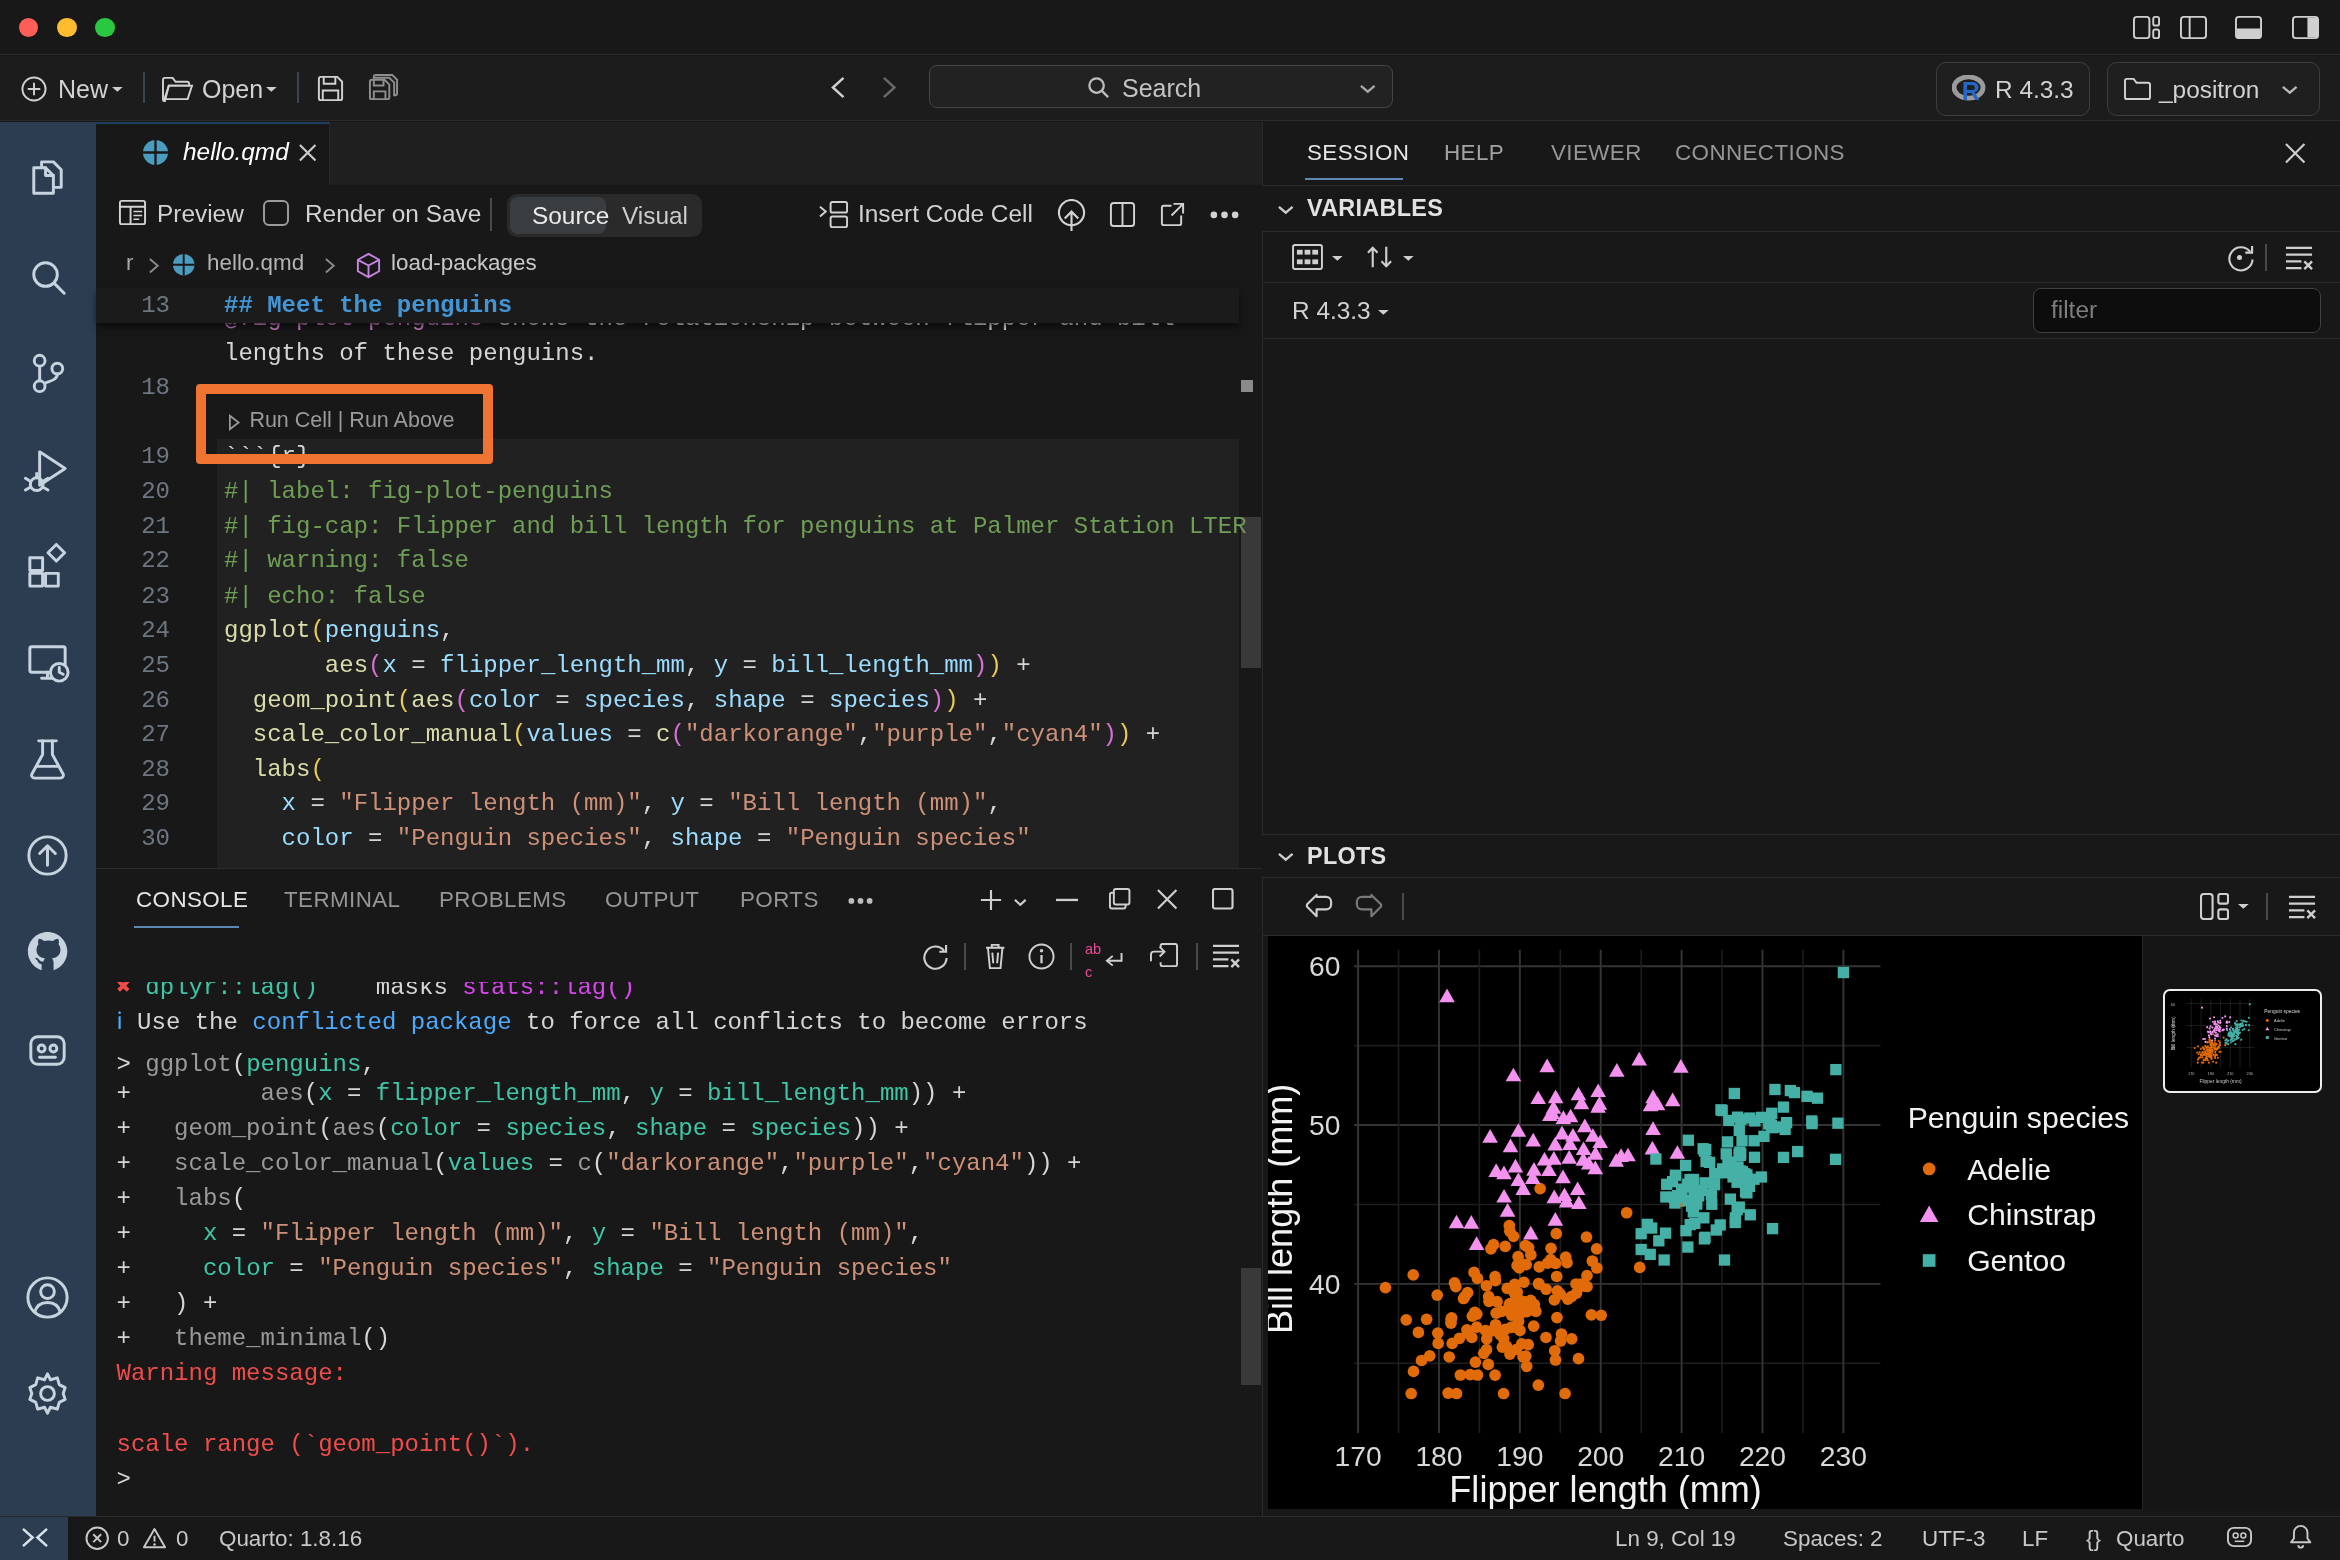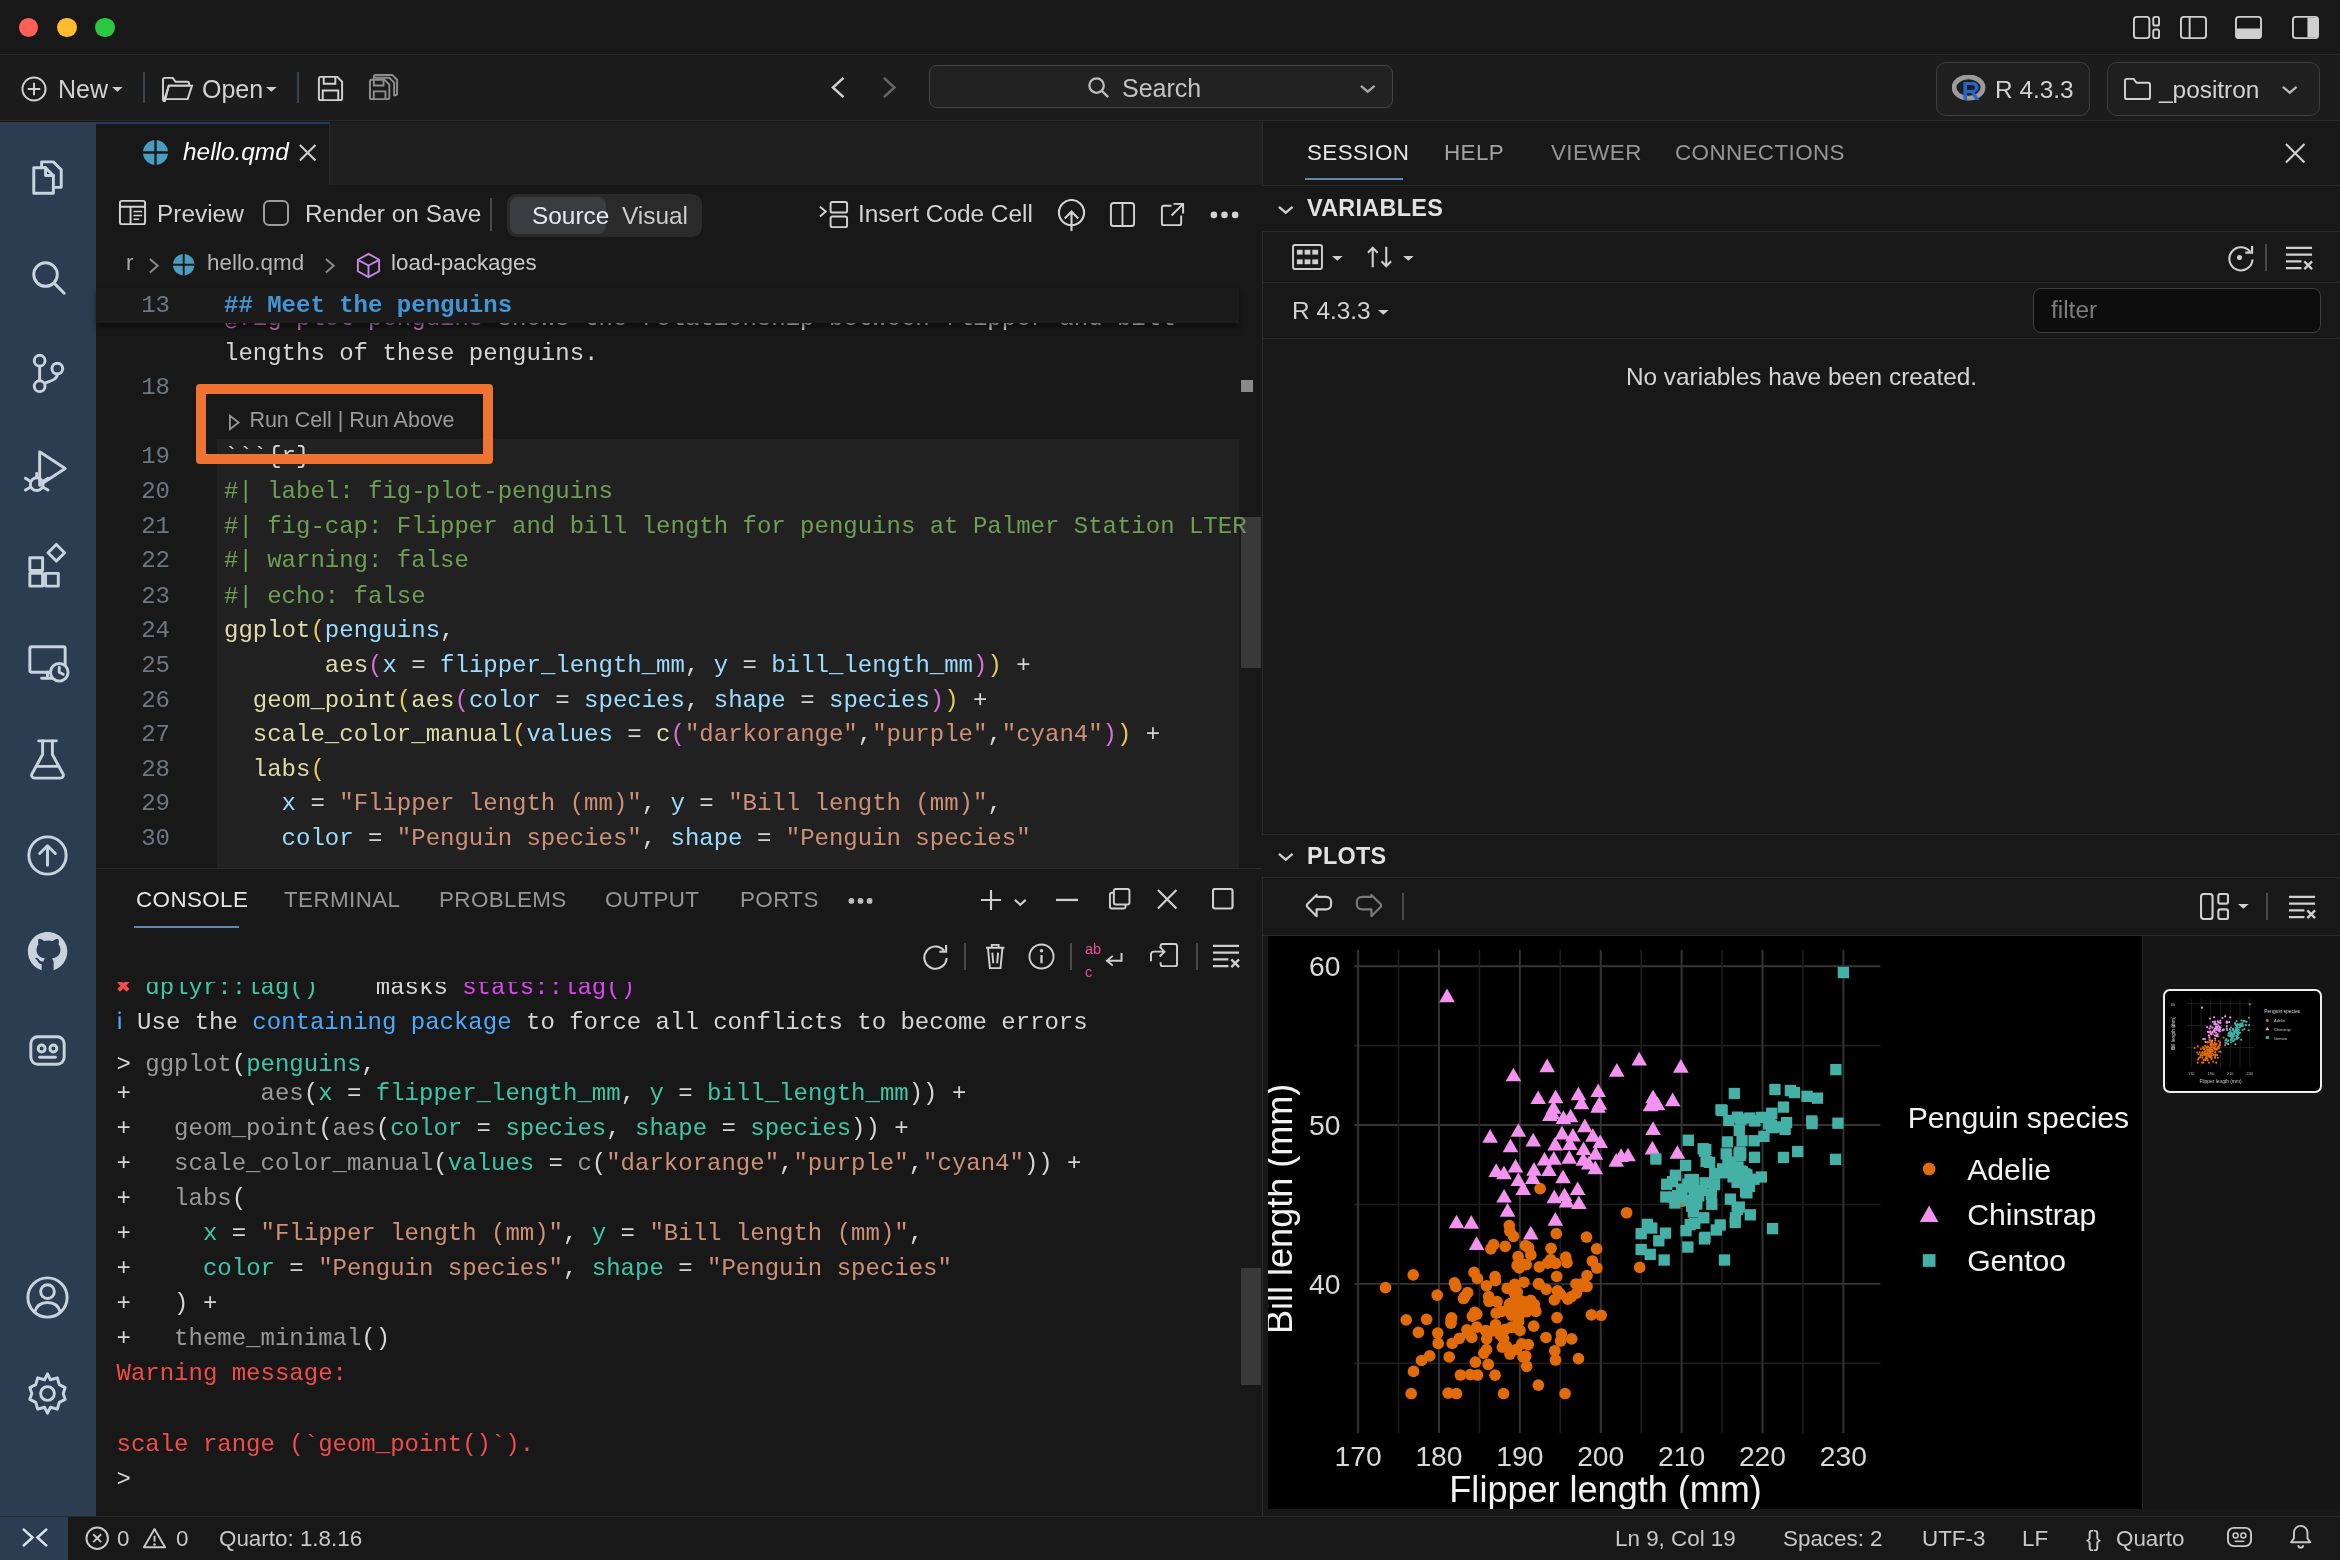--- a/index.html
+++ b/index.html
@@ -309,21 +309,21 @@
       <path d="M2 20v-7a3 3 0 013-3h11" stroke="#cfcfcf" stroke-width="2"></path>
       <path d="M11 5l5 5-5 5" stroke="#cfcfcf" stroke-width="2"></path>
     </svg>
     <div class="a" style="left:1196px;top:943px;width:1.5px;height:27px;background:#4a4a4a"></div>
     <svg style="position:absolute;left:1212px;top:942px;" width="28" height="28" viewBox="0 0 29 29" fill="none">
       <path d="M1 4h27M1 11h27M1 18h16M1 25h16" stroke="#cfcfcf" stroke-width="2.4"></path>
       <path d="M20 18l8 8M28 18l-8 8" stroke="#cfcfcf" stroke-width="2.4"></path>
     </svg>
     <div class="a" style="left:96px;top:982px;width:1145px;height:533px;overflow:hidden">
       <div class="a mono" style="left:20.5px;top:-11.7px"><span style="color:#f14c4c">✖ </span><span style="color:#3fc6a7">dplyr::lag()</span><span style="color:#d5d5d5">    masks </span><span style="color:#d946ef">stats::lag()</span></div>
-      <div class="a mono" style="left:20.5px;top:23.4px"><span style="color:#4daafc">ℹ </span><span style="color:#d5d5d5">Use the </span><span style="color:#4daafc">containing package</span><span style="color:#d5d5d5"> to force all conflicts to become errors</span></div>
+      <div class="a mono" style="left:20.5px;top:23.4px"><span style="color:#4daafc">ℹ </span><span style="color:#d5d5d5">Use the </span><span style="color:#4daafc">conflicted package</span><span style="color:#d5d5d5"> to force all conflicts to become errors</span></div>
       <div class="a mono" style="left:20.5px;top:65px"><span style="color:#d5d5d5">&gt; </span><span style="color:#9a9a9a">ggplot</span><span style="color:#d5d5d5">(</span><span style="color:#3fc6a7">penguins</span><span style="color:#d5d5d5">,</span></div>
       <div class="a mono" style="left:20.5px;top:94px"><span style="color:#d5d5d5">+         </span><span style="color:#9a9a9a">aes</span><span style="color:#d5d5d5">(</span><span style="color:#3fc6a7">x</span><span style="color:#d5d5d5"> = </span><span style="color:#3fc6a7">flipper_length_mm</span><span style="color:#d5d5d5">, </span><span style="color:#3fc6a7">y</span><span style="color:#d5d5d5"> = </span><span style="color:#3fc6a7">bill_length_mm</span><span style="color:#d5d5d5">)) +</span></div>
       <div class="a mono" style="left:20.5px;top:129px"><span style="color:#d5d5d5">+   </span><span style="color:#9a9a9a">geom_point</span><span style="color:#d5d5d5">(</span><span style="color:#9a9a9a">aes</span><span style="color:#d5d5d5">(</span><span style="color:#3fc6a7">color</span><span style="color:#d5d5d5"> = </span><span style="color:#3fc6a7">species</span><span style="color:#d5d5d5">, </span><span style="color:#3fc6a7">shape</span><span style="color:#d5d5d5"> = </span><span style="color:#3fc6a7">species</span><span style="color:#d5d5d5">)) +</span></div>
       <div class="a mono" style="left:20.5px;top:164px"><span style="color:#d5d5d5">+   </span><span style="color:#9a9a9a">scale_color_manual</span><span style="color:#d5d5d5">(</span><span style="color:#3fc6a7">values</span><span style="color:#d5d5d5"> = </span><span style="color:#9a9a9a">c</span><span style="color:#d5d5d5">(</span><span style="color:#CE9178">"darkorange"</span><span style="color:#d5d5d5">,</span><span style="color:#CE9178">"purple"</span><span style="color:#d5d5d5">,</span><span style="color:#CE9178">"cyan4"</span><span style="color:#d5d5d5">)) +</span></div>
       <div class="a mono" style="left:20.5px;top:199px"><span style="color:#d5d5d5">+   </span><span style="color:#9a9a9a">labs</span><span style="color:#d5d5d5">(</span></div>
       <div class="a mono" style="left:20.5px;top:234px"><span style="color:#d5d5d5">+     </span><span style="color:#3fc6a7">x</span><span style="color:#d5d5d5"> = </span><span style="color:#CE9178">"Flipper length (mm)"</span><span style="color:#d5d5d5">, </span><span style="color:#3fc6a7">y</span><span style="color:#d5d5d5"> = </span><span style="color:#CE9178">"Bill length (mm)"</span><span style="color:#d5d5d5">,</span></div>
       <div class="a mono" style="left:20.5px;top:269px"><span style="color:#d5d5d5">+     </span><span style="color:#3fc6a7">color</span><span style="color:#d5d5d5"> = </span><span style="color:#CE9178">"Penguin species"</span><span style="color:#d5d5d5">, </span><span style="color:#3fc6a7">shape</span><span style="color:#d5d5d5"> = </span><span style="color:#CE9178">"Penguin species"</span></div>
       <div class="a mono" style="left:20.5px;top:304px"><span style="color:#d5d5d5">+   ) +</span></div>
       <div class="a mono" style="left:20.5px;top:339px"><span style="color:#d5d5d5">+   </span><span style="color:#9a9a9a">theme_minimal</span><span style="color:#d5d5d5">()</span></div>
       <div class="a mono" style="left:20.5px;top:374px"><span style="color:#f14c4c">Warning message:</span></div>
@@ -375,21 +375,20 @@
       <path d="M20 18l8 8M28 18l-8 8" stroke="#cfcfcf" stroke-width="2.4"></path>
     </svg>
     <div class="a" style="left:1262px;top:282px;width:1079px;height:1px;background:#2a2a2a"></div>
     <div class="a" style="left:1292px;top:297px;font-size:24.4px;color:#d2d2d2">R 4.3.3</div>
     <svg style="position:absolute;left:1377px;top:306px;" width="12.7" height="12.7" viewBox="0 0 13 13" fill="none">
       <path d="M1 4L6.5 9L12 4Z" fill="#cfcfcf"></path>
     </svg>
     <div class="a" style="left:2033px;top:288px;width:288px;height:45px;background:#0d0d0d;border:1.5px solid #404040;border-radius:7.8px"></div>
     <div class="a" style="left:2051px;top:296px;font-size:24.4px;color:#7d7d7d">filter</div>
     <div class="a" style="left:1262px;top:338px;width:1079px;height:1px;background:#2a2a2a"></div>
-    <div class="a" style="left:1262px;top:363px;width:1079px;text-align:center;font-size:24.4px;color:#d4d4d4">No variables have been created.</div>
     <div class="a" style="left:1262px;top:834px;width:1079px;height:44px;background:#181818;border-top:1px solid #2a2a2a;border-bottom:1px solid #2a2a2a"></div>
     <svg style="position:absolute;left:1276px;top:847px;" width="19.5" height="19.5" viewBox="0 0 20 20" fill="none">
       <path d="M3 7L10.0 13L17 7" stroke="#cccccc" stroke-width="2.4" fill="none"></path>
     </svg>
     <div class="a" style="left:1307px;top:843px;font-size:23.4px;font-weight:bold;letter-spacing:0.3px;color:#e2e2e2">PLOTS</div>
     <svg style="position:absolute;left:1304px;top:892px;" width="31" height="29" viewBox="0 0 32 30" fill="none">
       <path d="M13 3L3 13v2l10 10v-7h10a5 5 0 005-5v-3a5 5 0 00-5-5H13z" stroke="#cfcfcf" stroke-width="2.2" stroke-linejoin="round"></path>
     </svg>
     <svg style="position:absolute;left:1353px;top:892px;" width="31" height="29" viewBox="0 0 32 30" fill="none">
       <path d="M19 3l10 10v2L19 25v-7H9a5 5 0 01-5-5v-3a5 5 0 015-5h10z" stroke="#7a7a7a" stroke-width="2.2" stroke-linejoin="round"></path>

